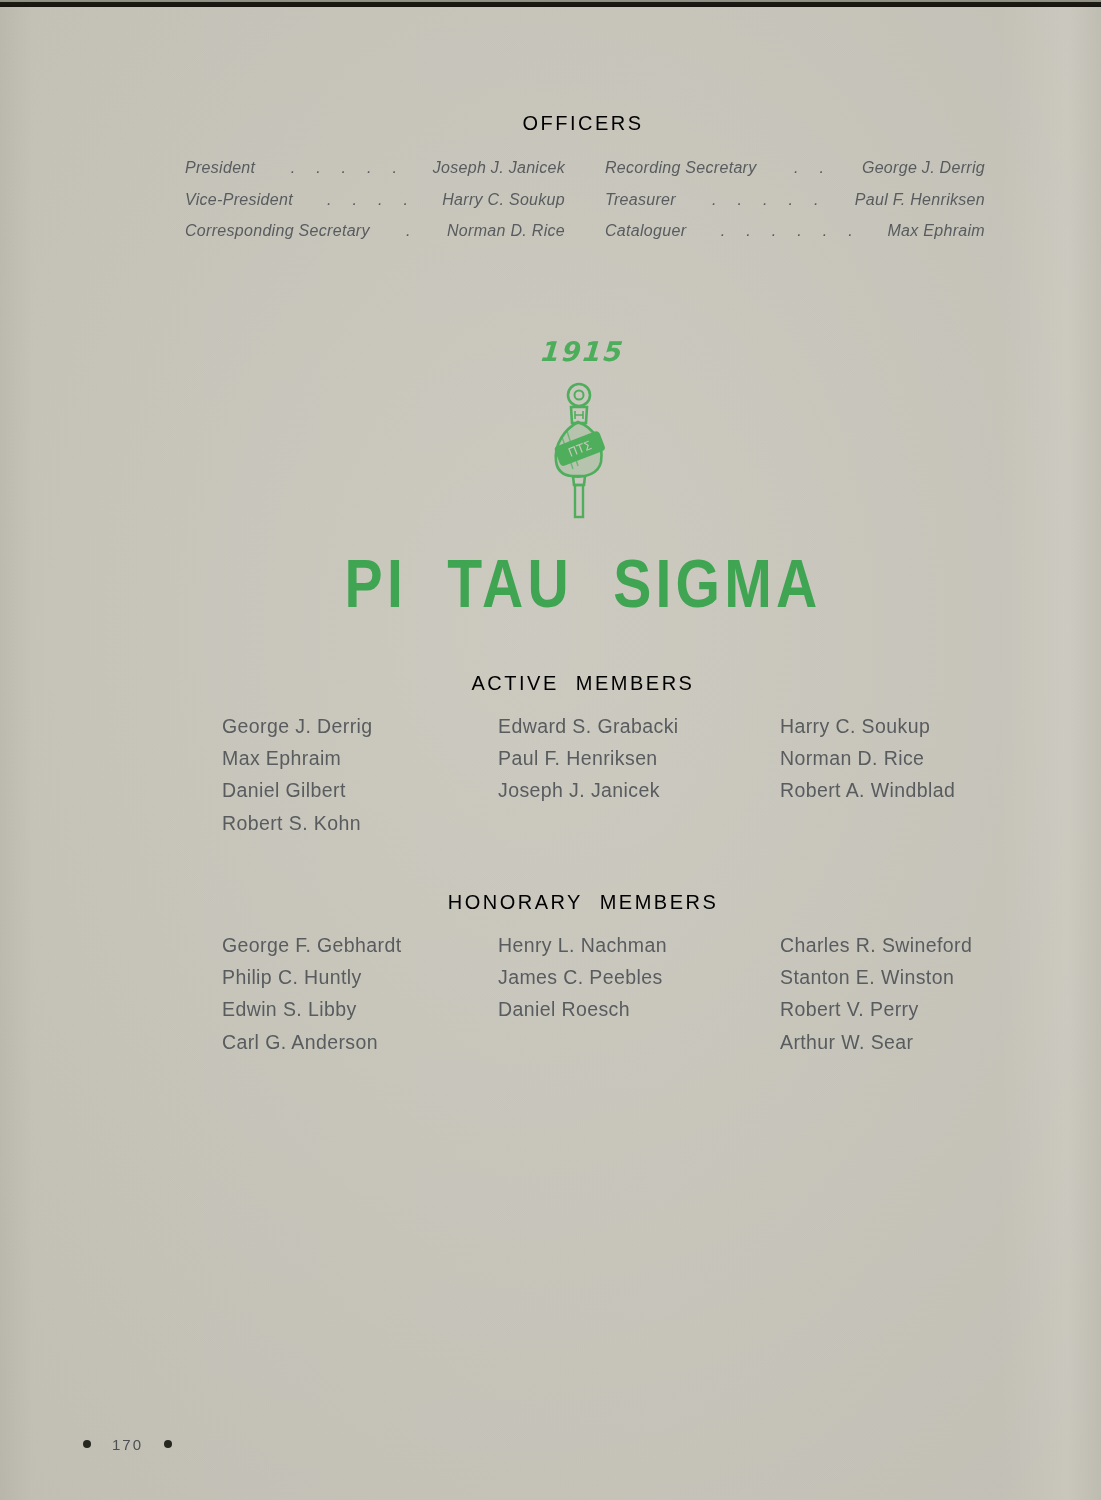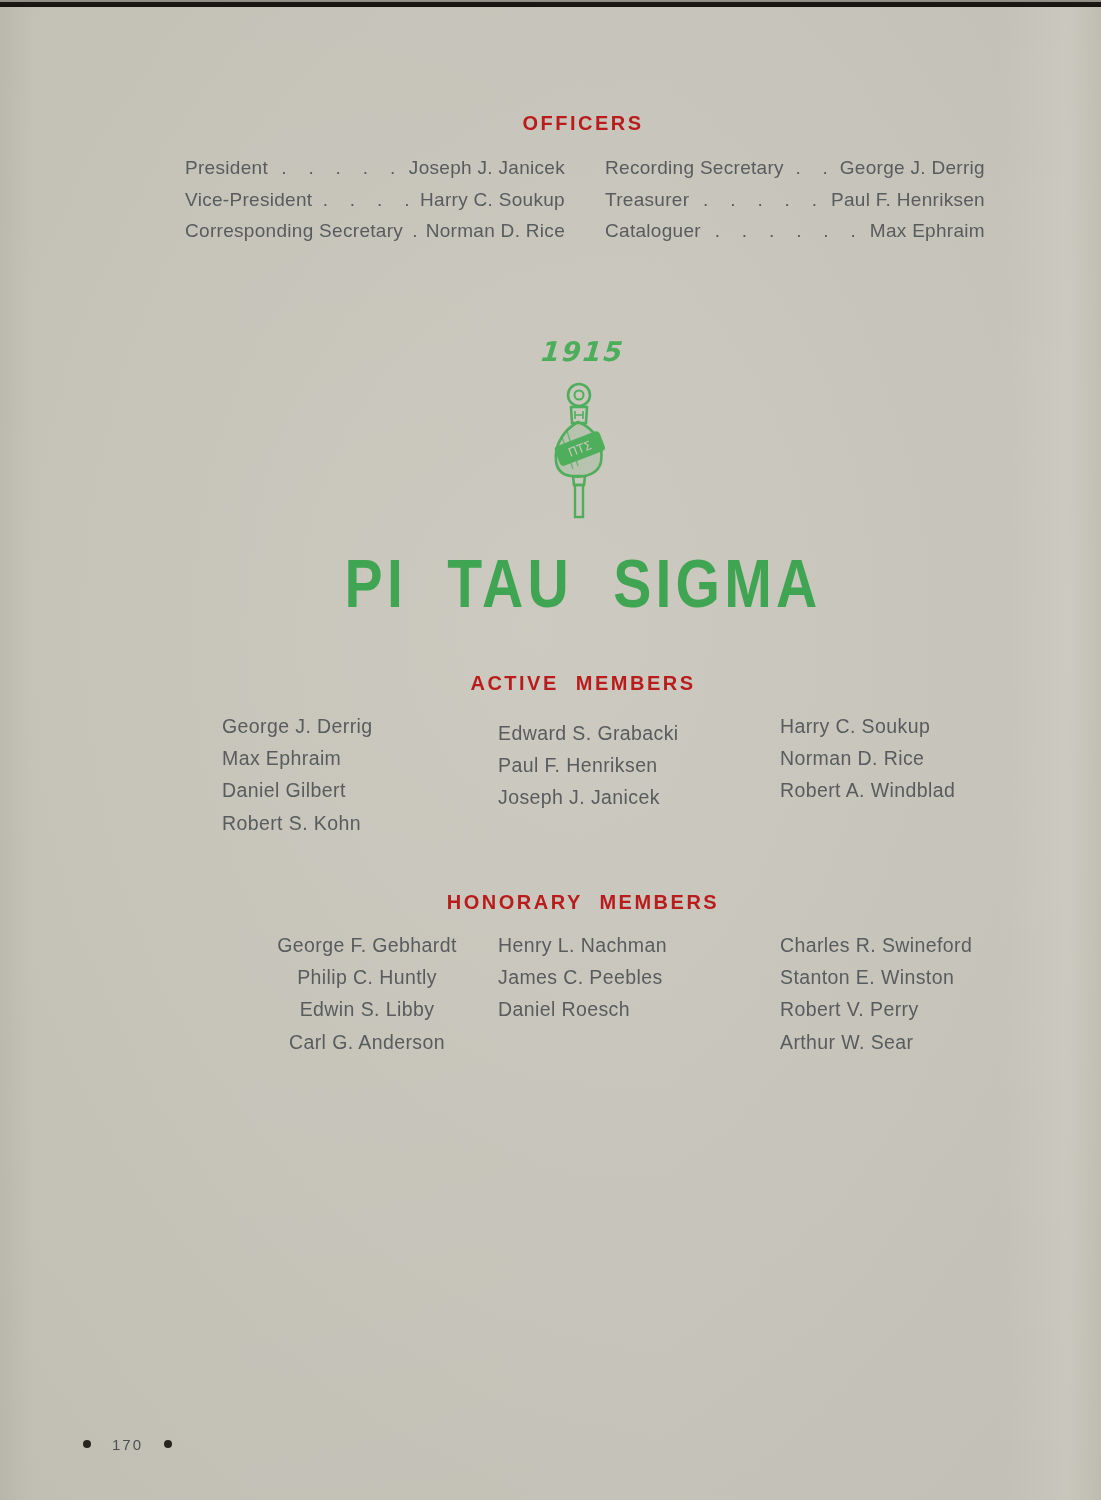--- a/index.html
+++ b/index.html
@@ -14,32 +14,32 @@
       #c9c6bc;
     color: #55595b;
   }
   .topbar {
     position: absolute; top: 0; left: 0; width: 1101px; height: 7px;
     background: linear-gradient(180deg, #96938b 0px, #8d8a82 2px, #1b1a15 2px, #15140f 7px);
   }
   .centered { position: absolute; left: 83px; width: 1000px; text-align: center; }
   .section-heading {
     font-size: 20px; letter-spacing: 2.5px; word-spacing: 9px;
-    color: #b91c1c; font-weight: 700;
+    color: #000000; font-weight: 400;
   }
   
   .officers-grid {
     position: absolute; left: 185px; top: 152px; width: 800px;
     display: flex; gap: 40px;
   }
   .officers-col { width: 380px; }
   .orow {
     display: flex; align-items: center;
-    font-size: 19px; line-height: 31.6px; color: #585c5e;
-    letter-spacing: 0.3px; white-space: nowrap;
+    font-size: 16px; line-height: 31.6px; color: #585c5e;
+    letter-spacing: 0.3px; white-space: nowrap; font-style: italic;
   }
   .odots {
     flex: 1; text-align: center; word-spacing: 16px;
     padding: 0 9px; overflow: hidden; color: #585c5e;
   }
   
   .year {
     top: 336px; font-size: 27px; font-weight: bold; font-style: italic;
     color: #4cad5b; letter-spacing: 2px; transform: skewX(-6deg);
     font-family: "DejaVu Sans", sans-serif;
@@ -132,34 +132,34 @@
 <div class="centered chapter-title">PI TAU SIGMA</div>
 
 <div class="centered section-heading" style="top:672px;">ACTIVE MEMBERS</div>
 
 <div class="member-col" style="left:222px; top:710px;">
   <div>George J. Derrig</div>
   <div>Max Ephraim</div>
   <div>Daniel Gilbert</div>
   <div>Robert S. Kohn</div>
 </div>
-<div class="member-col" style="left:498px; top:710px;margin-top:7px;">
+<div class="member-col" style="left:498px; top:710px;">
   <div>Edward S. Grabacki</div>
   <div>Paul F. Henriksen</div>
   <div>Joseph J. Janicek</div>
 </div>
 <div class="member-col" style="left:780px; top:710px;">
   <div>Harry C. Soukup</div>
   <div>Norman D. Rice</div>
   <div>Robert A. Windblad</div>
 </div>
 
 <div class="centered section-heading" style="top:891px;">HONORARY MEMBERS</div>
 
-<div class="member-col" style="left:222px; top:929px;text-align:center;">
+<div class="member-col" style="left:222px; top:929px;">
   <div>George F. Gebhardt</div>
   <div>Philip C. Huntly</div>
   <div>Edwin S. Libby</div>
   <div>Carl G. Anderson</div>
 </div>
 <div class="member-col" style="left:498px; top:929px;">
   <div>Henry L. Nachman</div>
   <div>James C. Peebles</div>
   <div>Daniel Roesch</div>
 </div>

